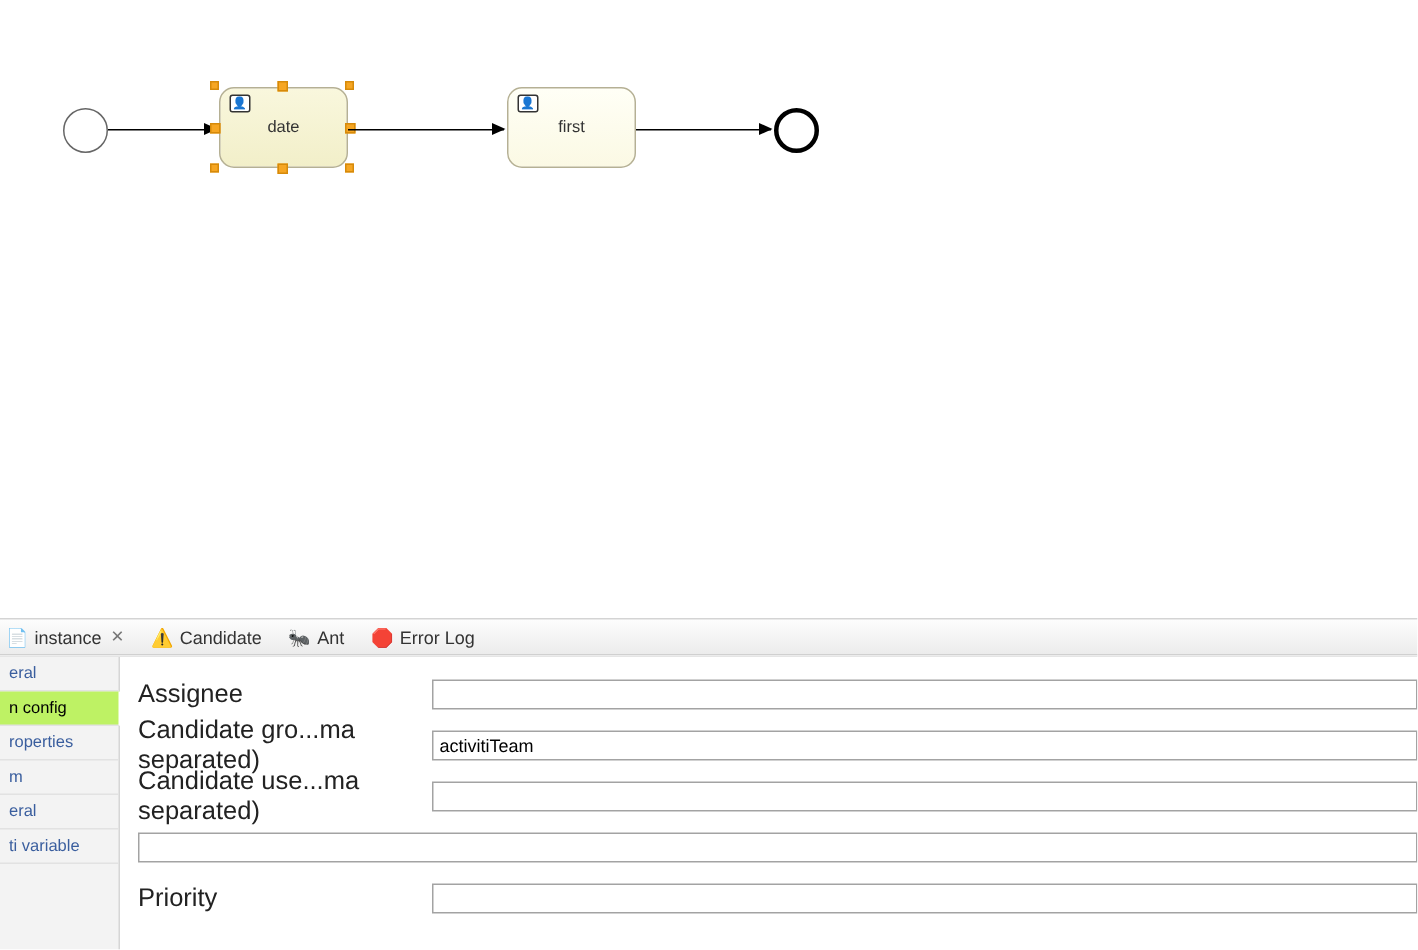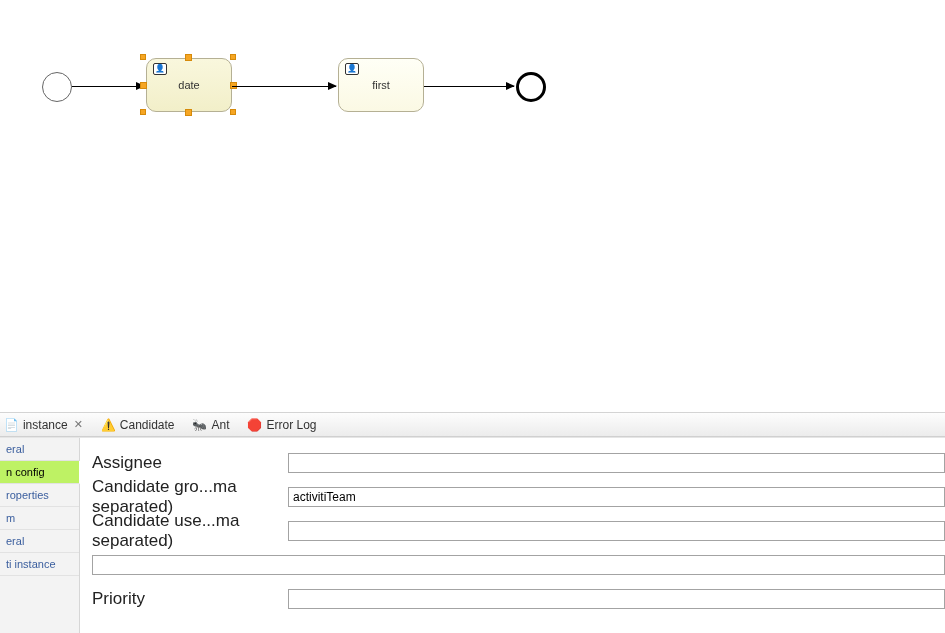--- a/index.html
+++ b/index.html
@@ -261,21 +261,21 @@
   </div>
 </div>
 
 <div class="props">
   <div class="side-tabs">
     <div class="stab">eral</div>
     <div class="stab active">n config</div>
     <div class="stab">roperties</div>
     <div class="stab">m</div>
     <div class="stab">eral</div>
-    <div class="stab">ti instance</div>
+    <div class="stab">ti variable</div>
   </div>
 
   <div class="form-area">
     <div class="form-row">
       <label>Assignee</label>
       <input type="text" value="" style="">
     </div>
     <div class="form-row">
       <label>Candidate gro...ma separated)</label>
       <input type="text" value="activitiTeam" style="">

